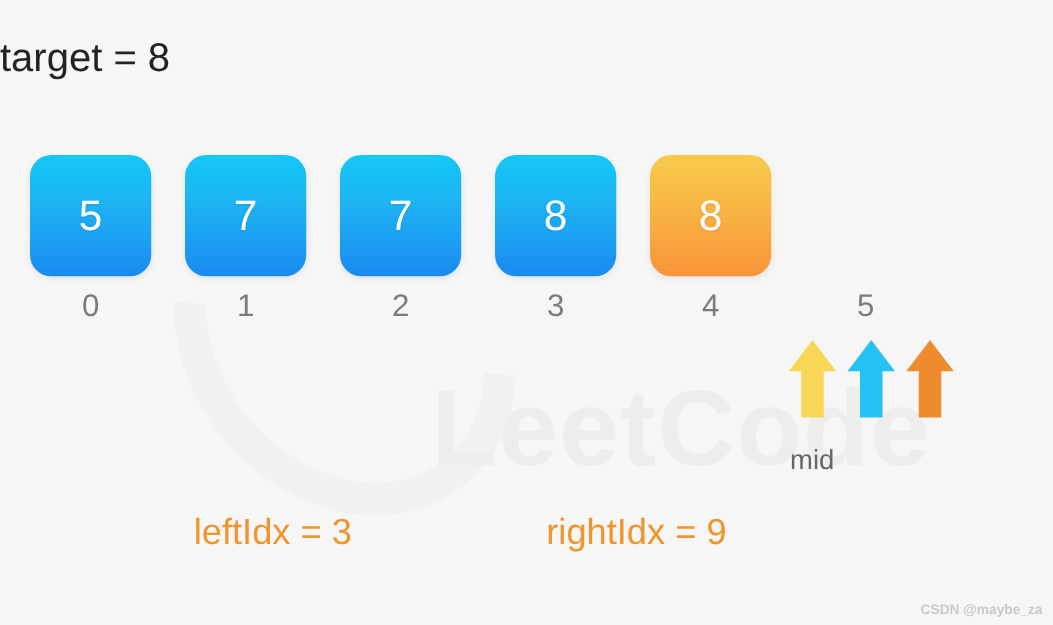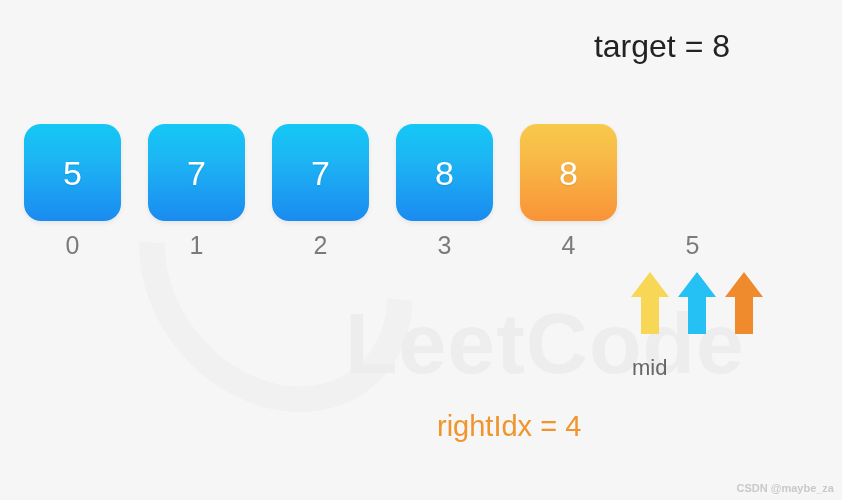--- a/index.html
+++ b/index.html
@@ -55,21 +55,21 @@
     border-radius: 50%;
     transform: rotate(-40deg);
   }
 
   
   .title {
     position: absolute;
     left: 0;
     top: 28px;
     width: 730px;
-    text-align: right;
+    text-align: left;
     font-size: 32px;
     color: #232323;
     z-index: 3;
     white-space: nowrap;
   }
 
   
   .array-row {
     position: absolute;
     left: 24px;
@@ -228,17 +228,18 @@
       </div>
       <div class="arrow" style="left: 94px;">
         <svg viewBox="0 0 40 64" xmlns="http://www.w3.org/2000/svg">
           <path d="M20 1 L39 26 L29 26 L29 63 L11 63 L11 26 L1 26 Z" fill="#ef8b2c"></path>
         </svg>
       </div>
     </div>
 
   <div class="mid-label">mid</div>
 
-  <div class="ptr-label" id="right-idx-label">rightIdx = 4</div>
+  <div class="ptr-label" id="left-idx-label">leftIdx = 3</div>
+  <div class="ptr-label" id="right-idx-label">rightIdx = 9</div>
 
   <div class="credit">CSDN @maybe_za</div>
 
 </div>
 
 </body></html>

